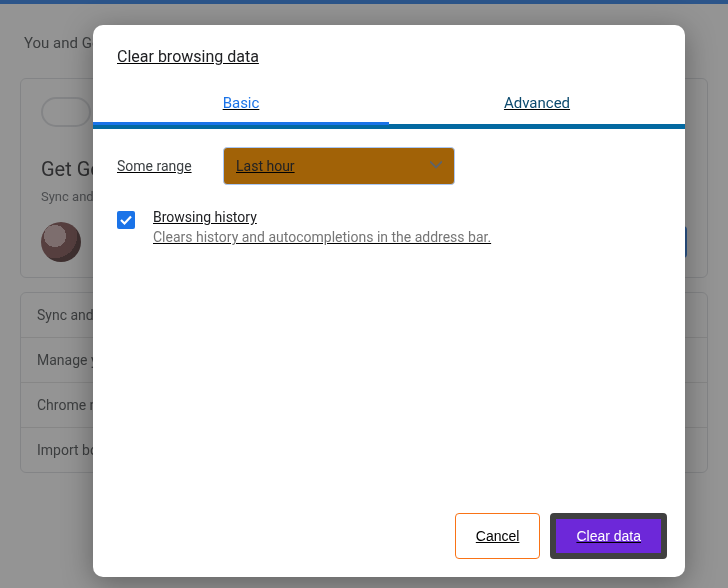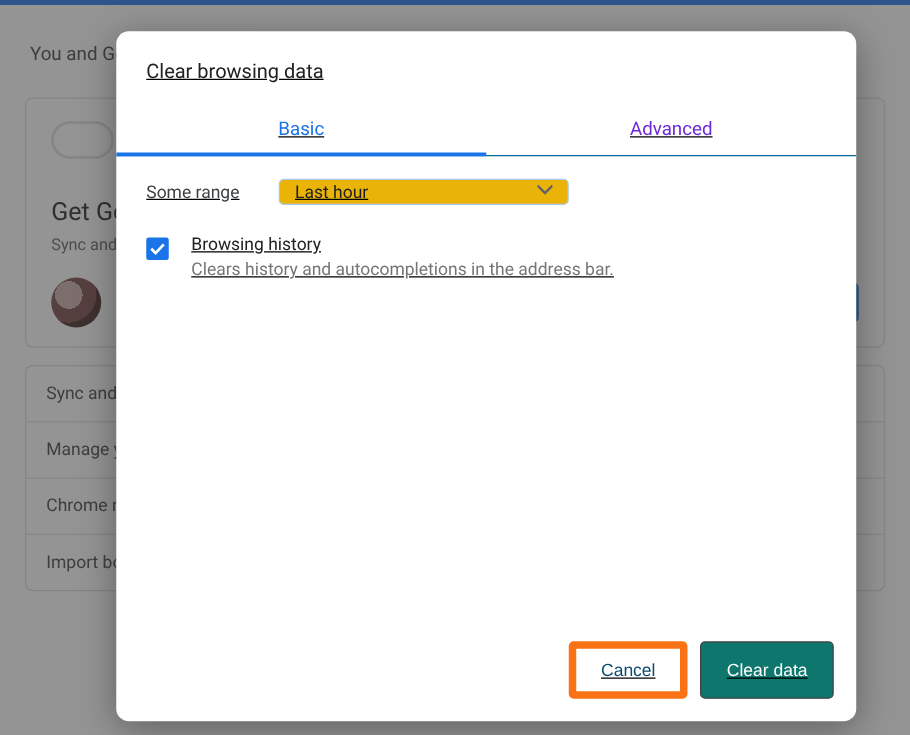--- a/index.html
+++ b/index.html
@@ -81,49 +81,49 @@
     box-shadow: 0 6px 30px rgba(0,0,0,.35);
     display: flex; flex-direction: column;
     overflow: hidden;
     text-decoration: underline;
   }
   .dlg-title {
     font-size: 16px; color: #202124;
     padding: 22px 24px 18px 24px;
   }
   .tabs {
-    display: flex; border-bottom: 1px solid #0369a1; align-items: center;
+    display: flex; border-bottom: 5px solid #0369a1; align-items: center;
   }
   .tab {
     flex: 1; text-align: center; font-size: 15px;
     padding: 10px 0 12px 0;
-    color: #6d28d9; cursor: pointer;
+    color: #0c4a6e; cursor: pointer;
     position: relative;
   }
   .tab.active { color: #1a73e8; }
   .tab.active::after {
     content: ""; position: absolute; left: 0; right: 0; bottom: -1px;
     height: 3px; background: #1a73e8;
   }
   .body {
     padding: 18px 24px 0 24px;
     flex: 1; overflow: auto;
   }
   .range-row {
     display: flex; align-items: center; gap: 20px; margin-bottom: 24px;
   }
   .range-label { font-size: 14px; color: #3c4043; width: 86px; }
   .select {
     border: 1px solid #a9c7f5;
     border-radius: 4px;
-    height: 21px; min-width: 232px;
+    height: 38px; min-width: 232px;
     display: flex; align-items: center; justify-content: space-between;
     padding: 0 12px;
     font-size: 14px; color: #202124;
-    background: #eab308; cursor: pointer;
+    background: #a16207; cursor: pointer;
   }
   .select .caret { color: #5f6368; }
   .opts { display: flex; flex-direction: column; gap: 20px; }
   .opt {
     display: flex; gap: 18px; align-items: flex-start;
   }
   .chk {
     width: 18px; height: 18px; border-radius: 2px;
     background: #1a73e8;
     display: flex; align-items: center; justify-content: center;
@@ -135,24 +135,24 @@
   .opt-text .d { font-size: 14px; color: #757575; line-height: 1.45; max-width: 510px; }
   .footer {
     display: flex; justify-content: flex-end; gap: 10px;
     padding: 14px 18px 18px 18px;
   }
   .btn {
     font-size: 14px; border-radius: 4px; padding: 9px 20px;
     cursor: pointer; font-weight: 500;
   }
   .btn-secondary {
-    background: #fff; color: #0c4a6e; border: 6px solid #f97316;
+    background: #fff; color: #000000; border: 1px solid #f97316;
   }
   .btn-primary {
-    background: #0f766e; color: #fff; border: 1px solid #404040;
+    background: #6d28d9; color: #fff; border: 6px solid #404040;
   }
 </style>
 </head>
 <body>
 
 <div class="bg">
   <div class="bg-topbar"></div>
   <div class="bg-content">
     <div class="bg-sectiontitle">You and Google</div>
     <div class="bg-card bg-promo">

